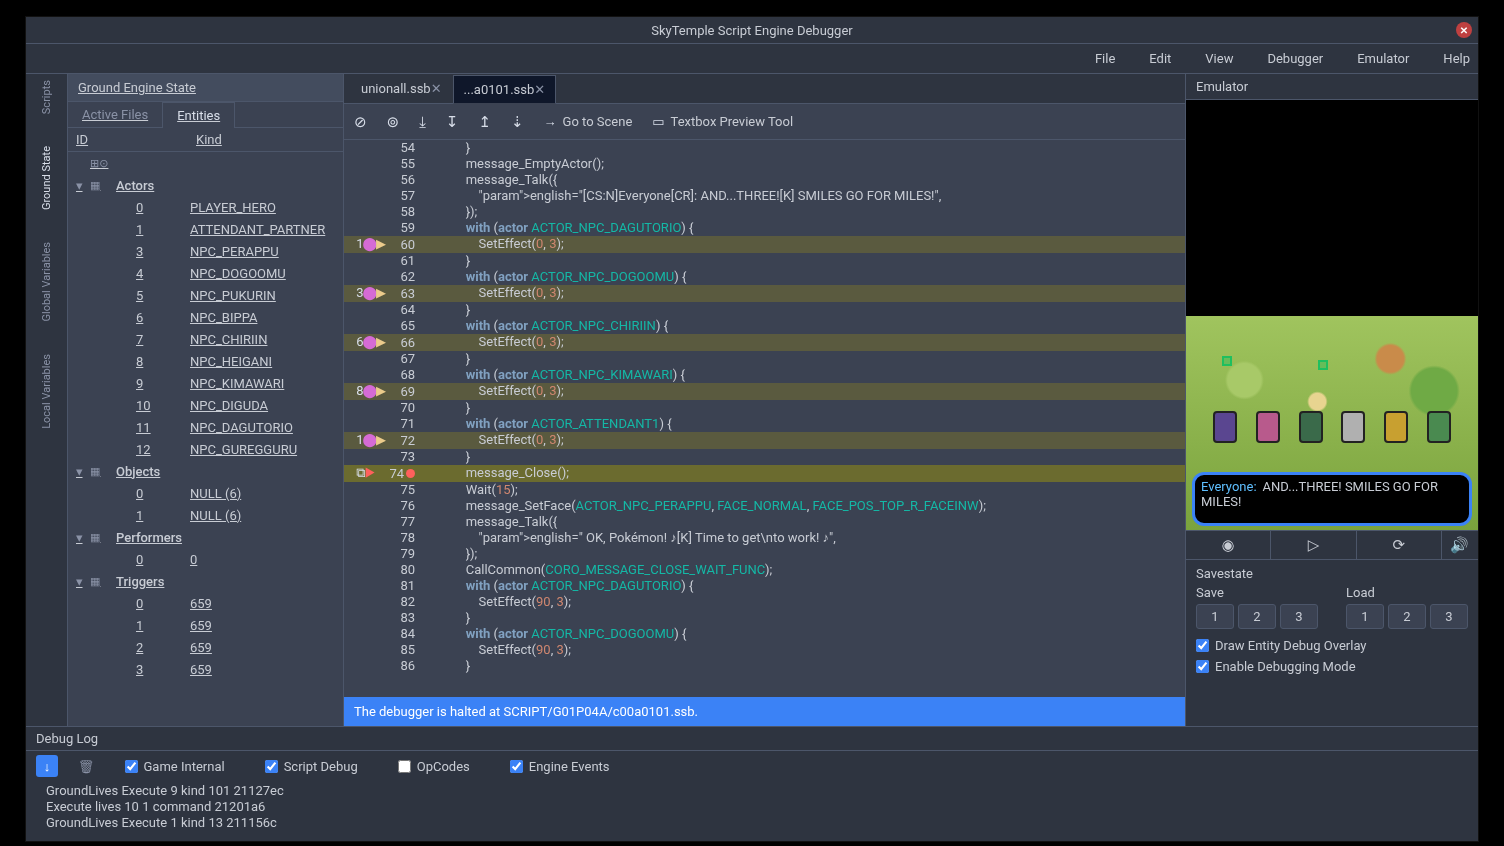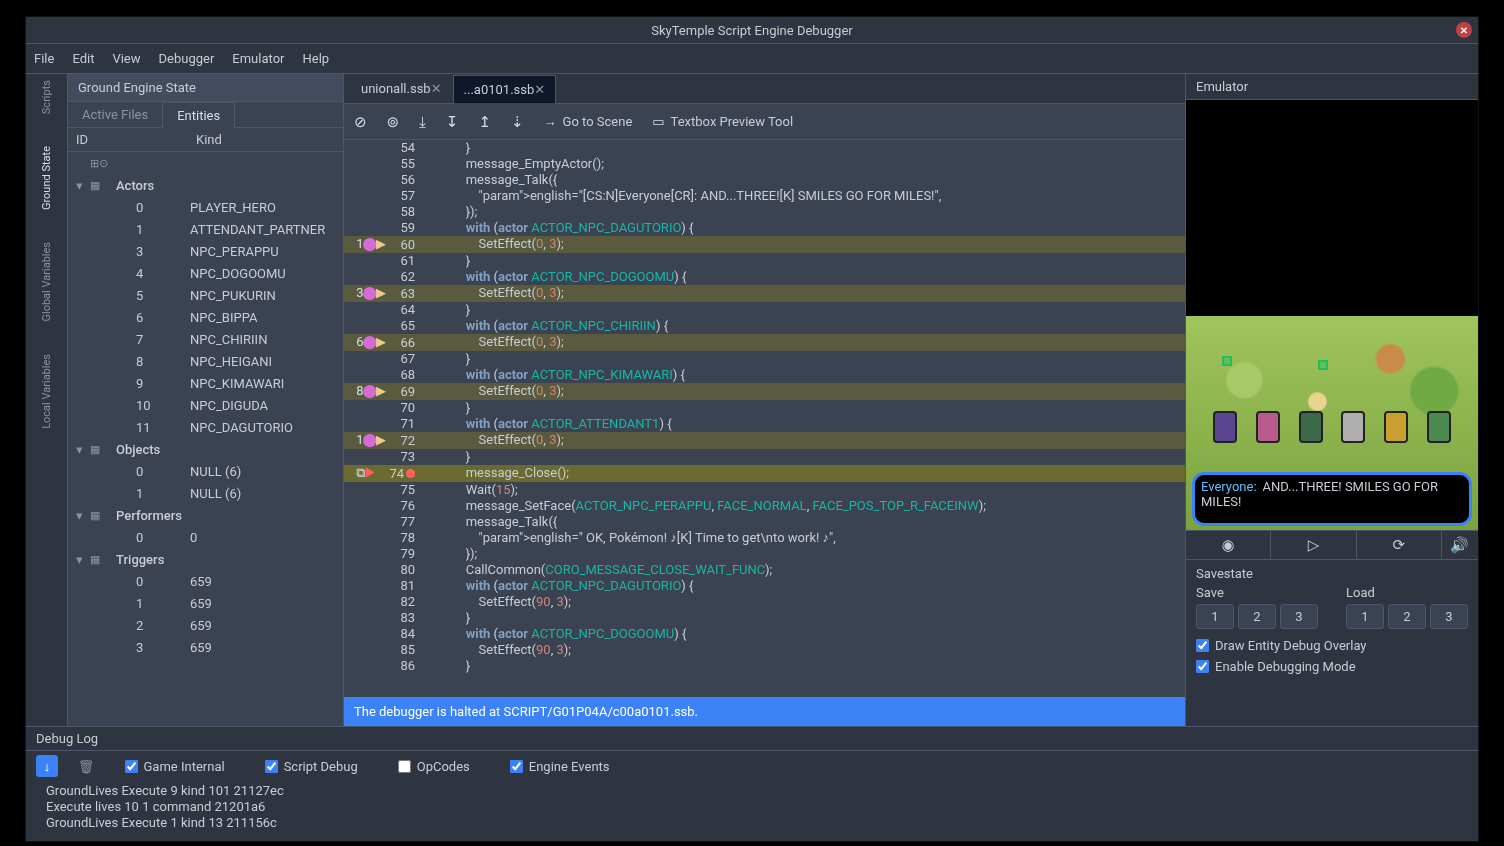--- a/index.html
+++ b/index.html
@@ -1,26 +1,26 @@
 <!DOCTYPE html>
 <html><head>
 <meta charset="utf-8">
 <style>
 *{box-sizing:border-box;margin:0;padding:0;font-family:-apple-system,BlinkMacSystemFont,"Segoe UI",Roboto,sans-serif;font-size:13px;color:#c8ccd4;}
 body{background:#000;width:1504px;height:846px;overflow:hidden;}
 .app{background:#2e3440;width:1454px;height:826px;margin:16px auto;border:1px solid #111;position:relative;display:flex;flex-direction:column;}
 .titlebar{height:27px;background:#2e3440;border-bottom:1px solid #4c566a;display:flex;align-items:center;justify-content:center;position:relative;}
 .titlebar .close{position:absolute;right:6px;top:5px;width:16px;height:16px;border-radius:50%;background:#bf4040;color:#fff;display:flex;align-items:center;justify-content:center;font-size:10px;font-weight:bold;cursor:pointer;}
-.menubar{height:30px;background:#2e3440;border-bottom:1px solid #4c566a;display:flex;align-items:center;padding:0 8px;gap:18px;}
+.menubar{height:30px;background:#2e3440;border-bottom:1px solid #4c566a;display:flex;align-items:center;padding:0 8px;gap:34px;justify-content:flex-end;}
 .menubar span{cursor:pointer;}
 .body{flex:1;display:flex;min-height:0;}
 .sidestrip{width:42px;background:#2e3440;border-right:1px solid #4c566a;display:flex;flex-direction:column;align-items:center;padding-top:6px;gap:32px;}
 .sidestrip .vlabel{writing-mode:vertical-rl;transform:rotate(180deg);font-size:11px;color:#8a92a6;white-space:nowrap;cursor:pointer;}
 .sidestrip .vlabel.active{color:#d8dee9;}
-.left{width:276px;background:#3b4252;border-right:1px solid #4c566a;display:flex;flex-direction:column;}
+.left{width:276px;background:#3b4252;border-right:1px solid #4c566a;display:flex;flex-direction:column;text-decoration:underline;}
 .left .panehdr{padding:6px 10px;background:#434c5e;border-bottom:1px solid #4c566a;}
 .tabs{display:flex;border-bottom:1px solid #4c566a;}
 .tabs .tab{padding:5px 14px;cursor:pointer;color:#8a92a6;}
 .tabs .tab.active{background:#3b4252;color:#d8dee9;border-top:1px solid #4c566a;border-left:1px solid #4c566a;border-right:1px solid #4c566a;margin-bottom:-1px;}
 .tree{flex:1;overflow:auto;}
 .tree-hdr{display:flex;padding:4px 8px;border-bottom:1px solid #4c566a;background:#3b4252;}
 .tree-hdr .c1{width:120px;}
 .tree-row{display:flex;align-items:center;padding:2px 8px;min-height:22px;}
 .tree-row .toggle{width:14px;color:#8a92a6;}
 .tree-row .icon{width:18px;font-size:11px;color:#8a92a6;}
@@ -194,20 +194,26 @@
             <span class="icon"></span>
             <span class="id">10</span>
             <span class="kind">NPC_DIGUDA</span>
           </div>
           <div class="tree-row">
             <span class="toggle"></span>
             <span class="icon"></span>
             <span class="id">11</span>
             <span class="kind">NPC_DAGUTORIO</span>
           </div>
+          <div class="tree-row">
+            <span class="toggle"></span>
+            <span class="icon"></span>
+            <span class="id">12</span>
+            <span class="kind">NPC_GUREGGURU</span>
+          </div>
           <div class="tree-row group">
             <span class="toggle">▾</span>
             <span class="icon">▦</span>
             <span class="id">Objects</span>
           </div>
           <div class="tree-row">
             <span class="toggle"></span>
             <span class="icon"></span>
             <span class="id">0</span>
             <span class="kind">NULL (6)</span>

